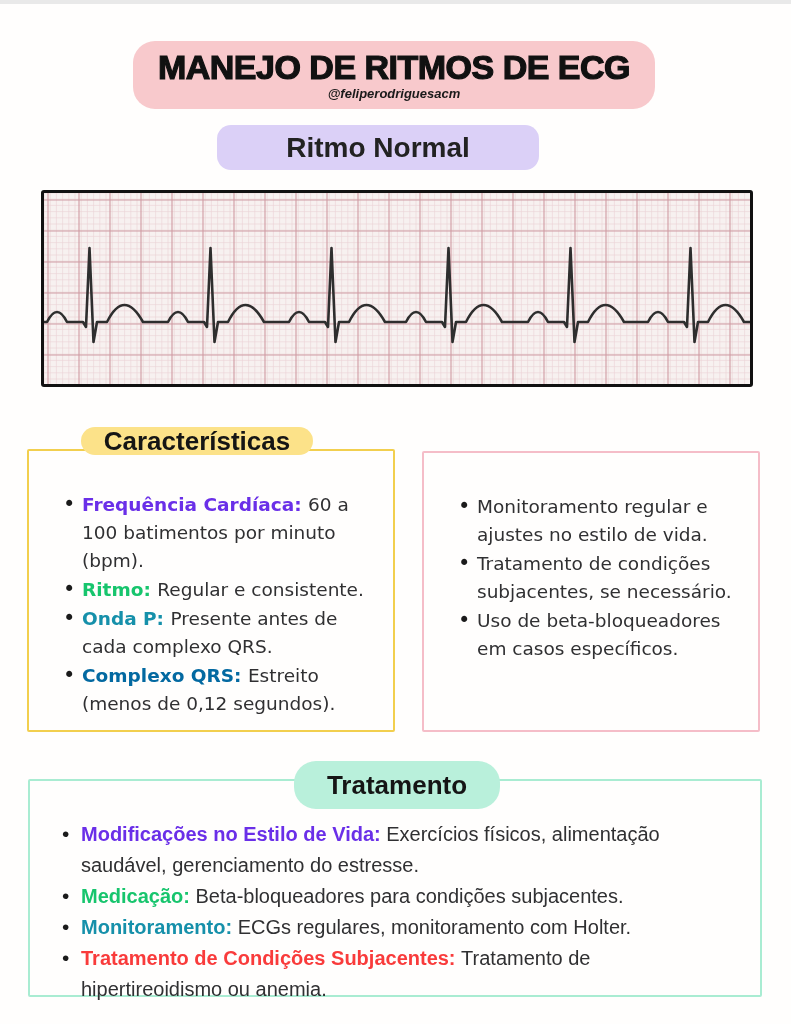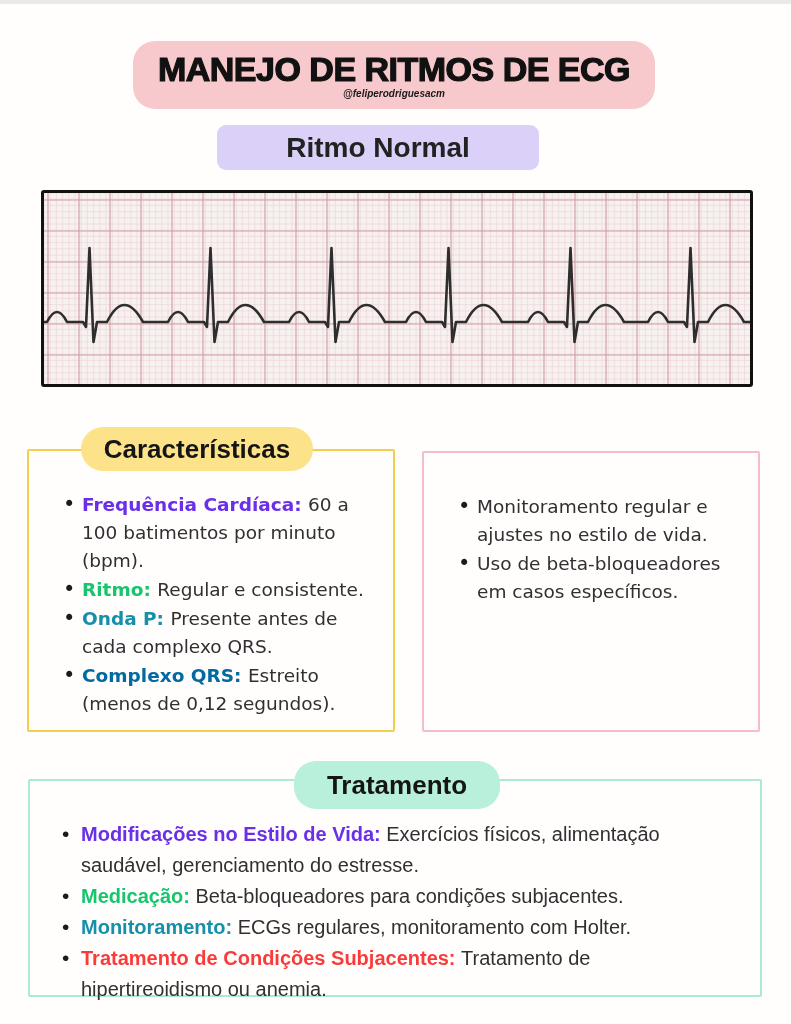--- a/index.html
+++ b/index.html
@@ -21,45 +21,45 @@
   .title-banner{
     position:absolute; left:133px; top:37px; width:522px; height:68px;
     background:var(--pink-banner); border-radius:22px;
     display:flex; flex-direction:column; align-items:center; justify-content:center;
   }
   .title-banner h1{
     margin:0; font-size:34px; line-height:36px; font-weight:bold; color:#111;
     letter-spacing:-.5px; -webkit-text-stroke:1.2px #111; white-space:nowrap;
   }
   .title-banner .handle{
-    font-size:10px; font-weight:bold; font-style:italic; color:#1a1a1a; margin-top:1px;
+    font-size:13px; font-weight:bold; font-style:italic; color:#1a1a1a; margin-top:1px;
   }
   .sub-banner{
     position:absolute; left:217px; top:121px; width:322px; height:45px;
-    background:var(--lavender); border-radius:9px;
+    background:var(--lavender); border-radius:14px;
     display:flex; align-items:center; justify-content:center;
   }
   .sub-banner h2{margin:0; font-size:28px; font-weight:bold; color:#222;}
   
   .ecg-strip{
     position:absolute; left:41px; top:186px; width:712px; height:197px;
     box-sizing:border-box; border:3px solid #111; border-radius:3px;
     background:var(--paper); overflow:hidden;
   }
   .ecg-strip svg{display:block;}
   
   .box{position:absolute; box-sizing:border-box; background:#fffefd; border-radius:2px;}
   .box-carac{left:27px;  top:445px; width:368px; height:283px; border:2px solid var(--yellow-border);}
   .box-manejo{left:422px; top:447px; width:338px; height:281px; border:2px solid var(--pink-border);}
   .box-trat {left:28px;  top:775px; width:734px; height:218px; border:2px solid var(--mint-border);}
   .pill{
     position:absolute; border-radius:22px; display:flex; align-items:center; justify-content:center;
     font-weight:bold; color:#151515; font-size:26px; font-family:"Liberation Sans", sans-serif;
   }
-  .pill-carac{left:52px;  top:-24px; width:232px; height:44px; background:var(--yellow-pill);}
+  .pill-carac{left:52px;  top:-24px; width:232px; height:28px; background:var(--yellow-pill);}
   .pill-manejo{left:58px; top:-26px; width:218px; height:46px; background:var(--pink-pill);}
   .pill-trat{left:264px;  top:-20px; width:206px; height:48px; background:var(--mint-pill);}
   
   ul.blist{list-style:none; margin:0; padding:0;}
   ul.blist li{position:relative; padding-left:23px; color:var(--body);}
   ul.blist li::before{content:"\2022"; position:absolute; left:4px; top:-1px; color:#1b1b1b; font-size:21px;}
   .cols ul.blist{margin:40px 14px 0 30px; font-family:"DejaVu Sans", sans-serif;
                  font-size:18.5px; line-height:28px;}
   .cols ul.blist li{margin-bottom:1px;}
   .box-trat ul.blist{margin:38px 24px 0 28px; font-size:20px; line-height:31px;}
@@ -94,20 +94,21 @@
           <li><span class="kw" style="color: rgb(106, 47, 232);">Frequência Cardíaca: </span>60 a 100 batimentos por minuto (bpm).</li>
           <li><span class="kw" style="color: rgb(23, 197, 109);">Ritmo: </span>Regular e consistente.</li>
           <li><span class="kw" style="color: rgb(22, 144, 170);">Onda P: </span>Presente antes de cada complexo QRS.</li>
           <li><span class="kw" style="color: #0369a1;">Complexo QRS: </span>Estreito (menos de 0,12 segundos).</li>
         </ul>
     </section>
 
     <section class="box box-manejo">
       <ul class="blist" id="list-manejo">
           <li>Monitoramento regular e ajustes no estilo de vida.</li>
+          <li>Tratamento de condições subjacentes, se necessário.</li>
           <li>Uso de beta-bloqueadores em casos específicos.</li>
         </ul>
     </section>
   </div>
 
   <section class="box box-trat">
     <div class="pill pill-trat">Tratamento</div>
     <ul class="blist" id="list-trat">
         <li><span class="kw" style="color: rgb(106, 47, 232);">Modificações no Estilo de Vida: </span>Exercícios físicos, alimentação saudável, gerenciamento do estresse.</li>
         <li><span class="kw" style="color: rgb(23, 197, 109);">Medicação: </span>Beta-bloqueadores para condições subjacentes.</li>

